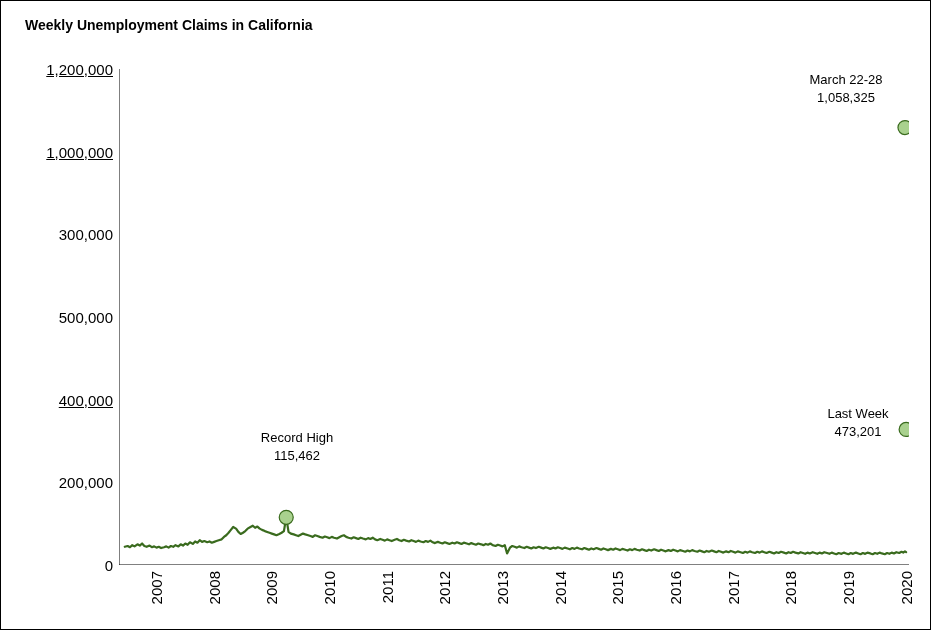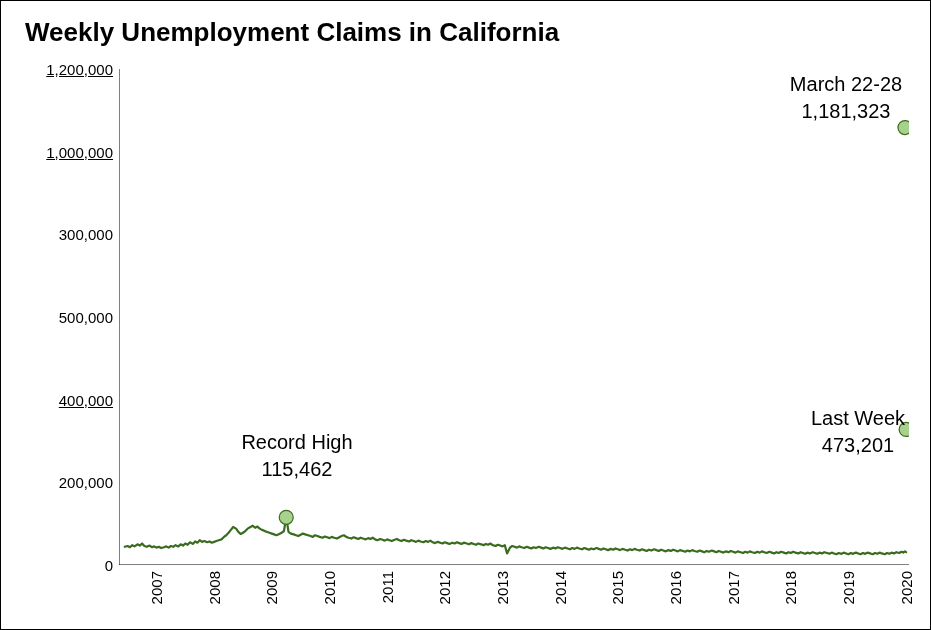--- a/index.html
+++ b/index.html
@@ -20,21 +20,21 @@
     left: 0; top: 0;
     width: 931px;
     height: 630px;
     border: 1px solid #000000;
     box-sizing: border-box;
   }
   #chart-title {
     position: absolute;
     left: 24px;
     top: 16px;
-    font-size: 26px;
+    font-size: 14px;
     font-weight: bold;
     letter-spacing: 0px;
     white-space: nowrap;
   }
   
   #plot {
     position: absolute;
     left: 118px;
     top: 68px;
     width: 790px;
@@ -77,21 +77,21 @@
     top: 4px;
     font-size: 15px;
     color: #000000;
     white-space: nowrap;
     transform-origin: left top;
     transform: rotate(-90deg) translate(-100%, 0);
   }
   
   .annotation {
     position: absolute;
-    font-size: 20px;
+    font-size: 13px;
     color: #000000;
     text-align: center;
     line-height: 1.35;
     white-space: nowrap;
   }
   #ann-record {
     left: 196px;
     top: 428px;
     width: 200px;
   }
@@ -183,21 +183,21 @@
       <div class="xtick" style="left: 778.701px;">2020</div>
     </div>
 
   <div class="annotation" id="ann-record">
     <div>Record High</div>
     <div>115,462</div>
   </div>
 
   <div class="annotation" id="ann-march">
     <div>March 22-28</div>
-    <div>1,181,323</div>
+    <div>1,058,325</div>
   </div>
 
   <div class="annotation" id="ann-lastweek">
     <div>Last Week</div>
     <div>473,201</div>
   </div>
 
 </div>
 
 </body></html>

